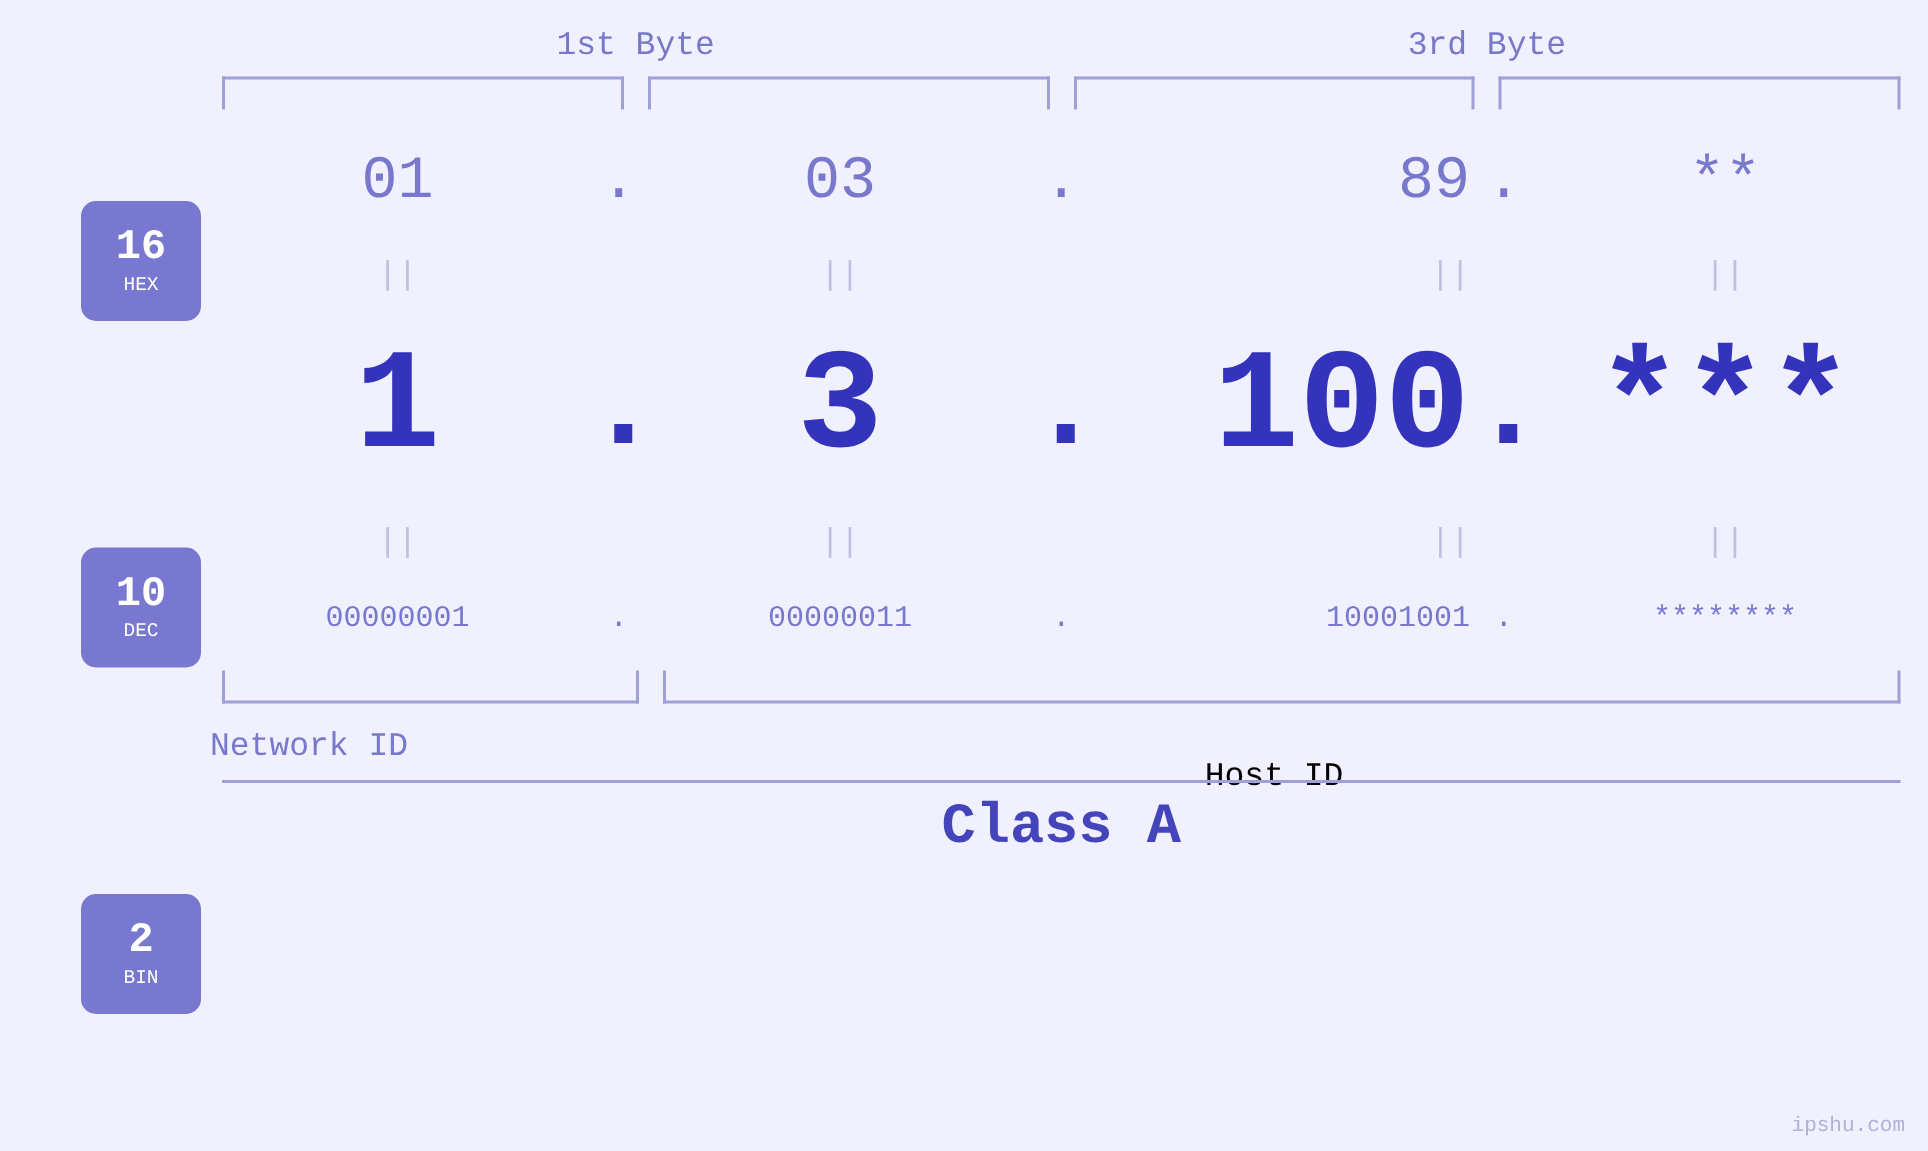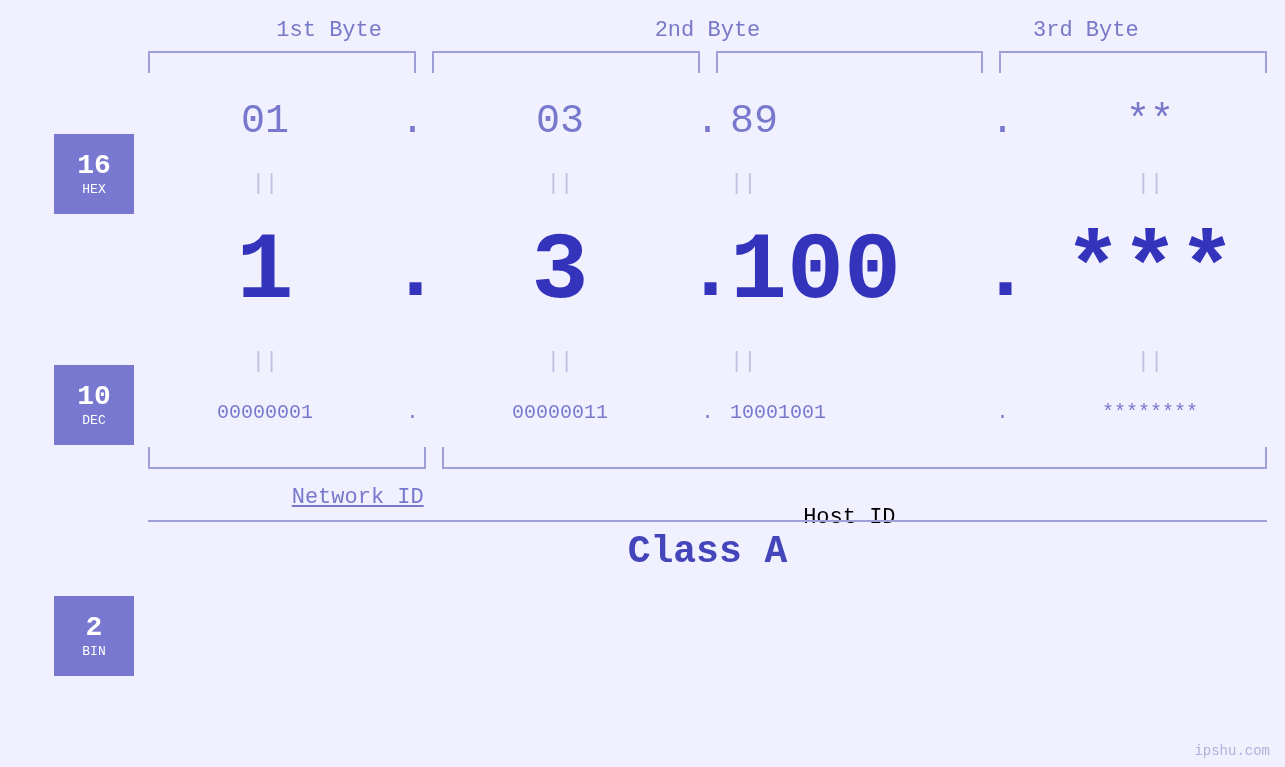--- a/index.html
+++ b/index.html
@@ -10,21 +10,21 @@
       width: 1285px;
       height: 767px;
       overflow: hidden;
       position: relative;
     }
 
     .badge {
       width: 80px;
       height: 80px;
       background: #7878d0;
-      border-radius: 0;
+      border-radius: 10px;
       display: flex;
       flex-direction: column;
       align-items: center;
       justify-content: center;
       color: white;
       margin-left: 48px;
     }
 
     .badge-number {
       font-size: 28px;
@@ -109,21 +109,21 @@
     }
 
     
     .row-flex {
       display: flex;
       align-items: center;
     }
 
     .col1 { flex: 1; text-align: center; }
     .col2 { flex: 1; text-align: center; }
-    .col3 { flex: 1; text-align: left; }
+    .col3 { flex: 1; text-align: right; }
     .col4 { flex: 1; text-align: center; }
 
     .sep {
       width: 45px;
       text-align: center;
     }
 
     .hex-row-vals {
       height: 85px;
       align-items: center;
@@ -227,24 +227,23 @@
     }
 
     .id-label-row {
       display: flex;
       height: 45px;
       align-items: center;
     }
 
     .net-id-lbl {
       flex: 1;
-      text-align: right;
-      color: #7878cc;
-      font-size: 22px;
-      text-decoration: underline;
+      text-align: left;
+      color: #7878cc;
+      font-size: 22px;
     }
 
     .host-id-lbl {
       flex: 3;
       text-align: center;
       color: #000000;
       font-size: 22px;
       margin-top: 40px;
     }
 
@@ -263,21 +262,20 @@
       font-weight: bold;
     }
   </style>
 </head>
 <body>
 
 <div class="layout">
 
   <div class="top-labels">
     <div class="top-label">1st Byte</div>
-    <div class="top-label">2nd Byte</div>
     <div class="top-label">3rd Byte</div>
   </div>
 
   <div class="content-row">
 
     <div class="badges-sidebar">
       <div class="badge">
         <span class="badge-number">16</span>
         <span class="badge-text">HEX</span>
       </div>

